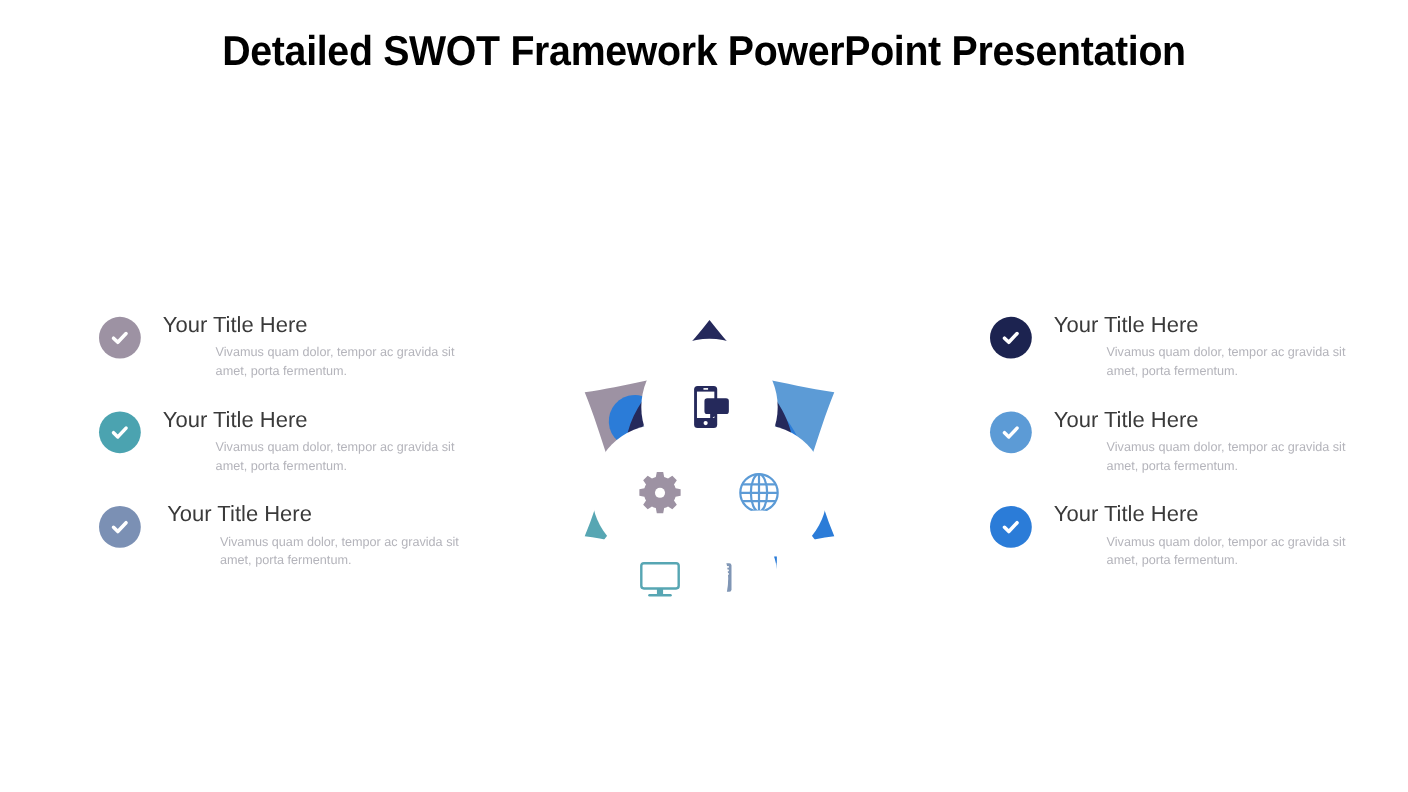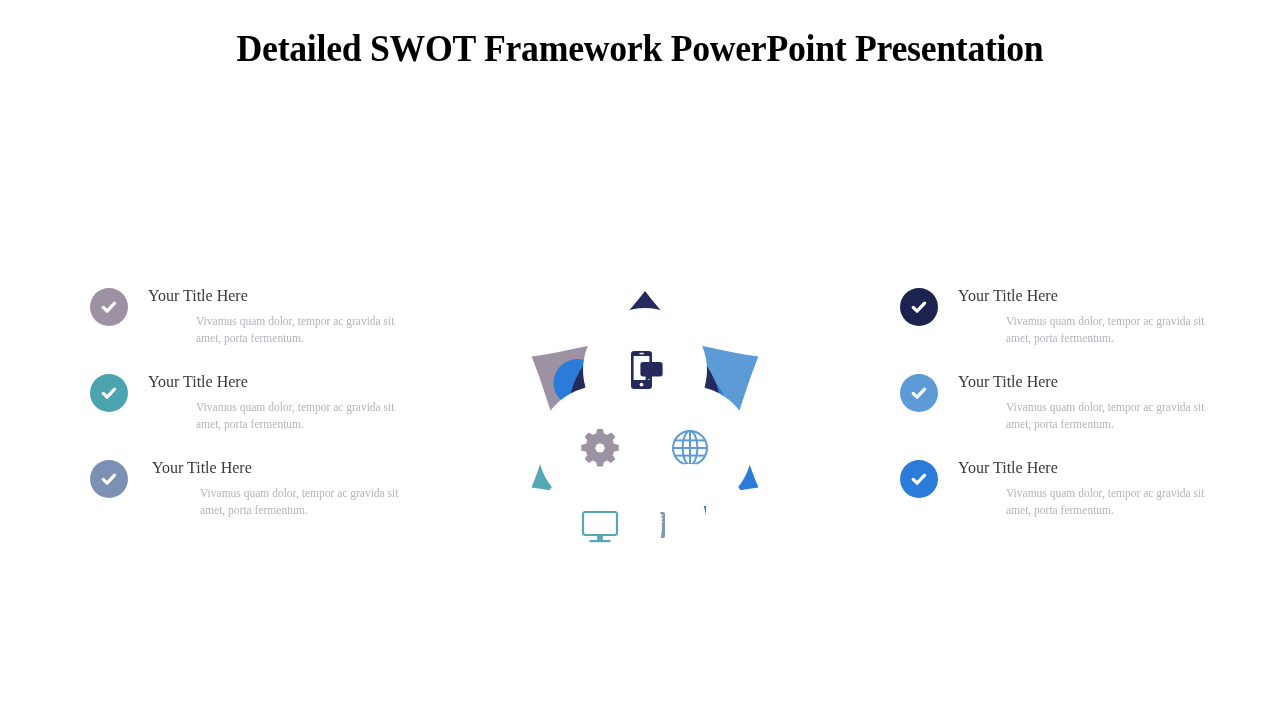--- a/index.html
+++ b/index.html
@@ -10,21 +10,20 @@
     background: #ffffff;
     font-family: "Liberation Sans", sans-serif;
     overflow: hidden;
   }
 
   #slide {
     position: relative;
     width: 1280px;
     height: 720px;
     background: #ffffff;
-    font-family: Liberation Serif, serif;
   }
 
   
   #title {
     position: absolute;
     top: 26px;
     left: 0;
     width: 1280px;
     text-align: center;
     font-size: 38px;
@@ -60,21 +59,21 @@
     align-items: center;
     justify-content: center;
   }
   .check-badge svg { display: block; }
 
   .item-body {
     margin-left: 58px;
   }
 
   .item-title {
-    font-size: 16px;
+    font-size: 20px;
     color: #3a3a3a;
     line-height: 20px;
     margin-bottom: 7px;
     white-space: nowrap;
   }
 
   .item-desc {
     font-size: 11.5px;
     color: #b4b4bb;
     line-height: 16.5px;

